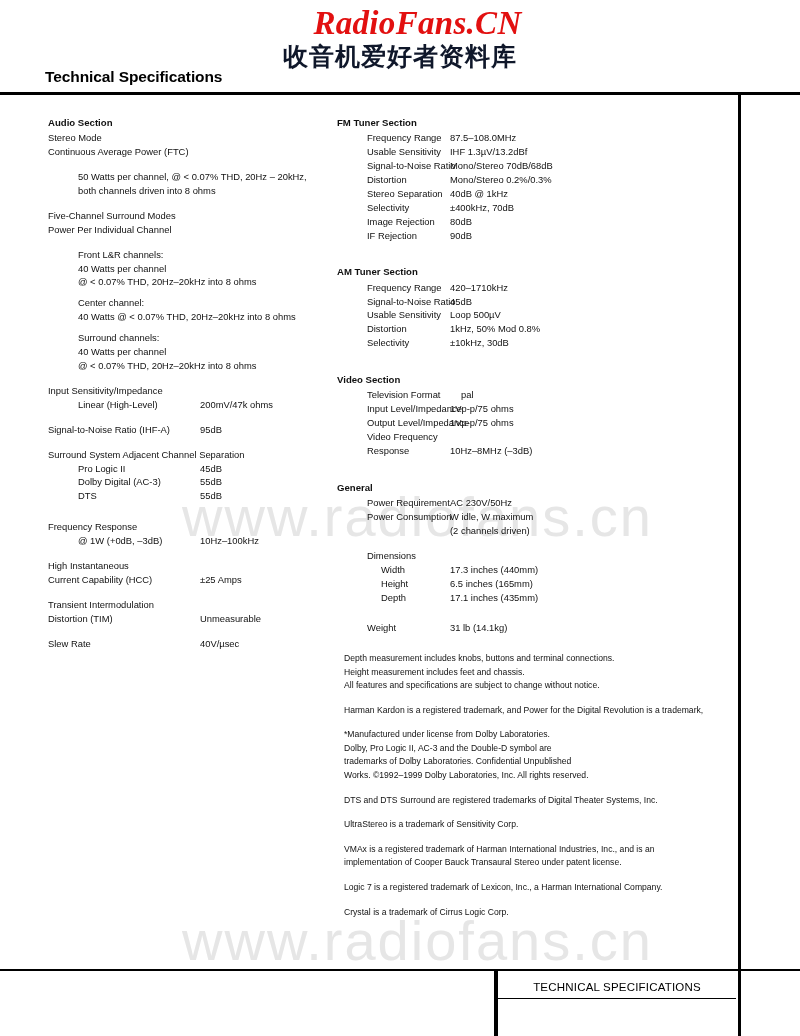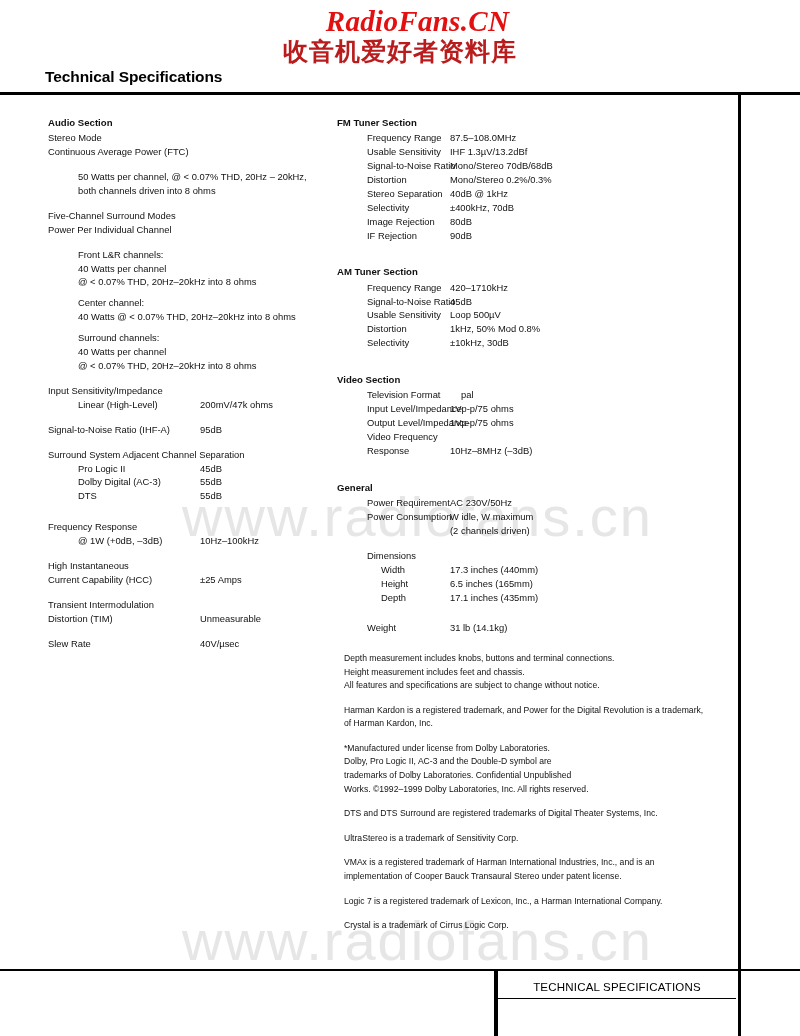--- a/index.html
+++ b/index.html
@@ -22,31 +22,31 @@
     top: 6px;
     left: 0;
     width: 800px;
     text-align: center;
     pointer-events: none;
   }
   .wm-latin {
     font-family: "Liberation Serif", serif;
     font-style: italic;
     font-weight: bold;
-    font-size: 29px;
+    font-size: 33px;
     color: #e21010;
     letter-spacing: 0.3px;
     line-height: 1.05;
     padding-left: 35px;
   }
   .wm-cjk {
     font-family: "DejaVu Sans", sans-serif;
     font-weight: bold;
     font-size: 25px;
-    color: #b91c1c;
+    color: #0f172a;
     line-height: 1.25;
     letter-spacing: 1px;
   }
 
   
   .page-title {
     position: absolute;
     left: 45px;
     top: 68px;
     font-size: 15.5px;
@@ -408,21 +408,20 @@
 <div class="notes">
 
   <div class="blk">
     <p>Depth measurement includes knobs, buttons and terminal connections.</p>
     <p>Height measurement includes feet and chassis.</p>
     <p>All features and specifications are subject to change without notice.</p>
   </div>
 
   <div class="blk">
     <p>Harman Kardon is a registered trademark, and Power for the Digital Revolution is a trademark,</p>
-    <p>of Harman Kardon, Inc.</p>
   </div>
 
   <div class="blk hang">
     <p>*Manufactured under license from Dolby Laboratories.</p>
     <p>Dolby, Pro Logic II, AC-3 and the Double-D symbol are</p>
     <p>trademarks of Dolby Laboratories. Confidential Unpublished</p>
     <p>Works. ©1992–1999 Dolby Laboratories, Inc. All rights reserved.</p>
   </div>
 
   <div class="blk">

